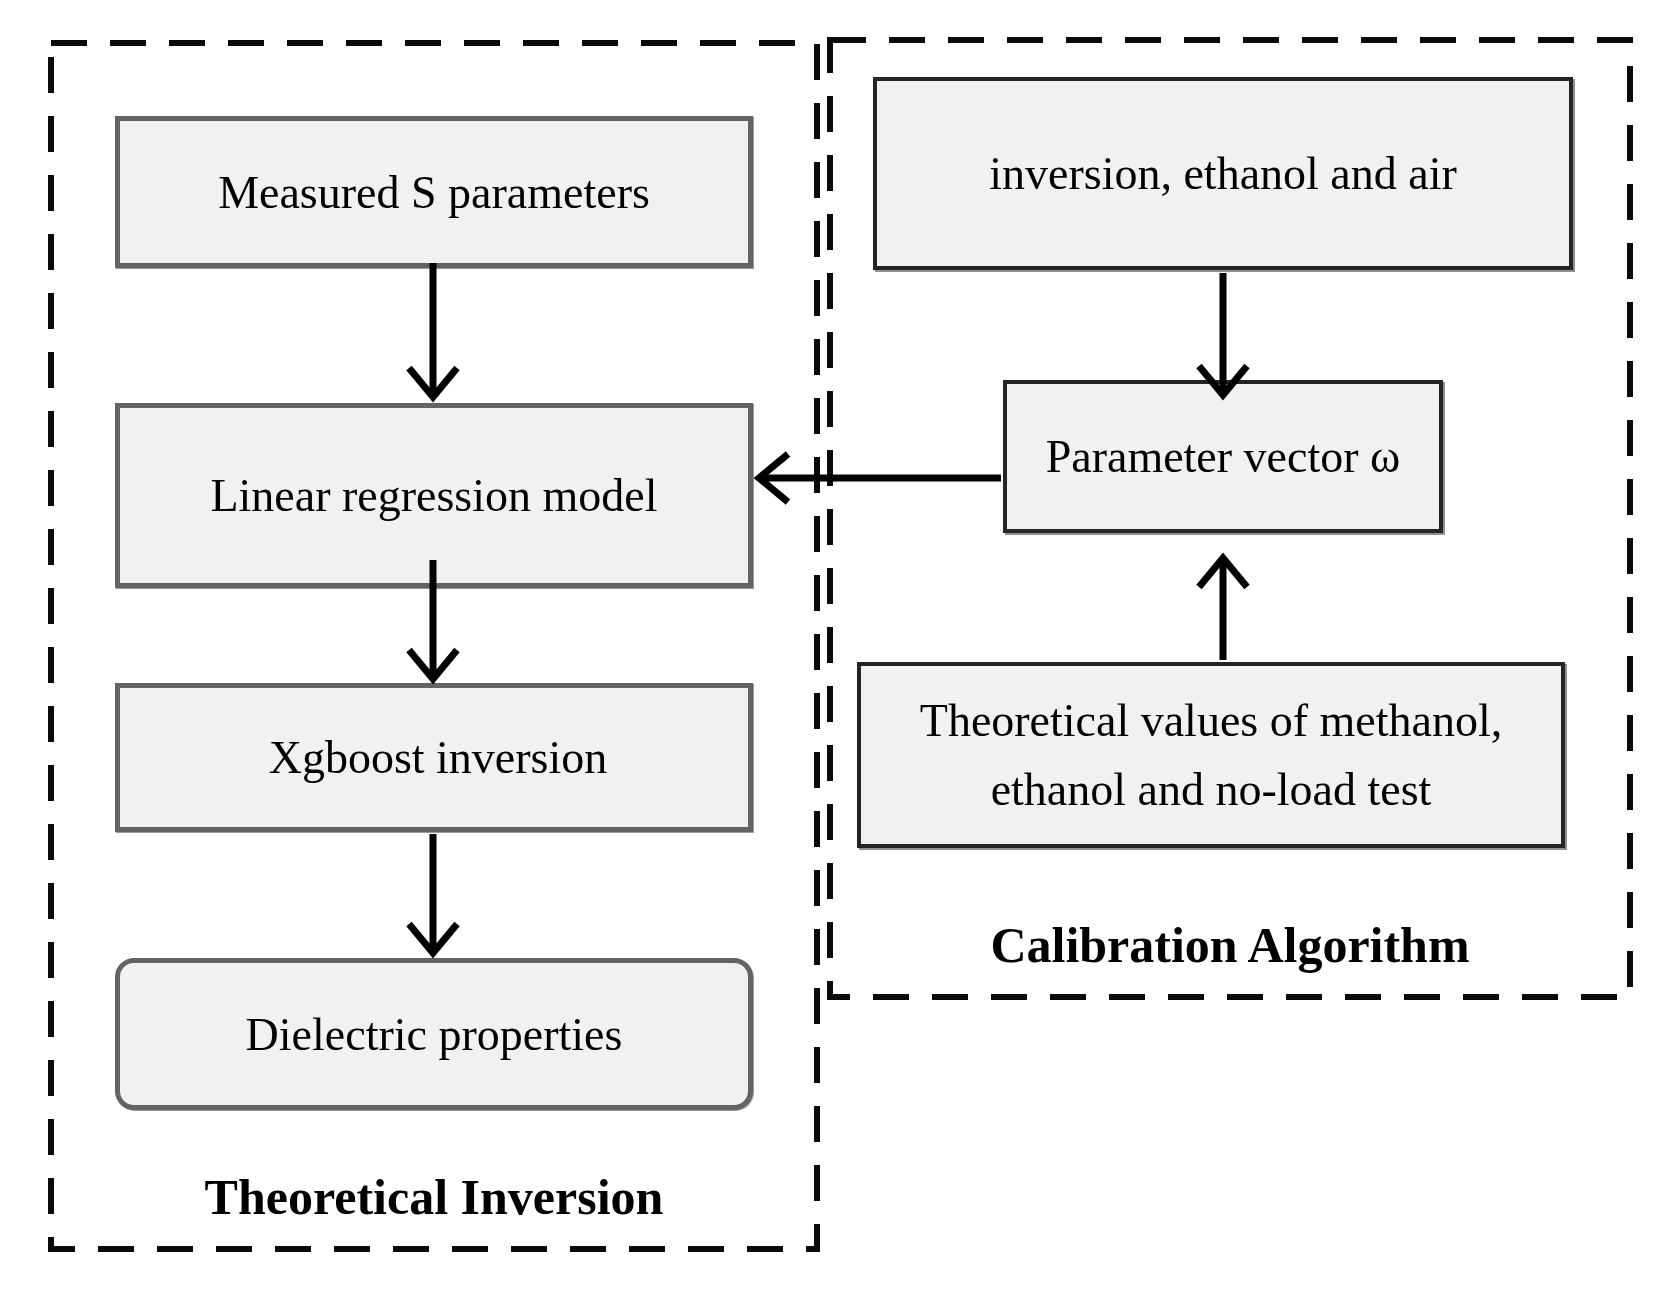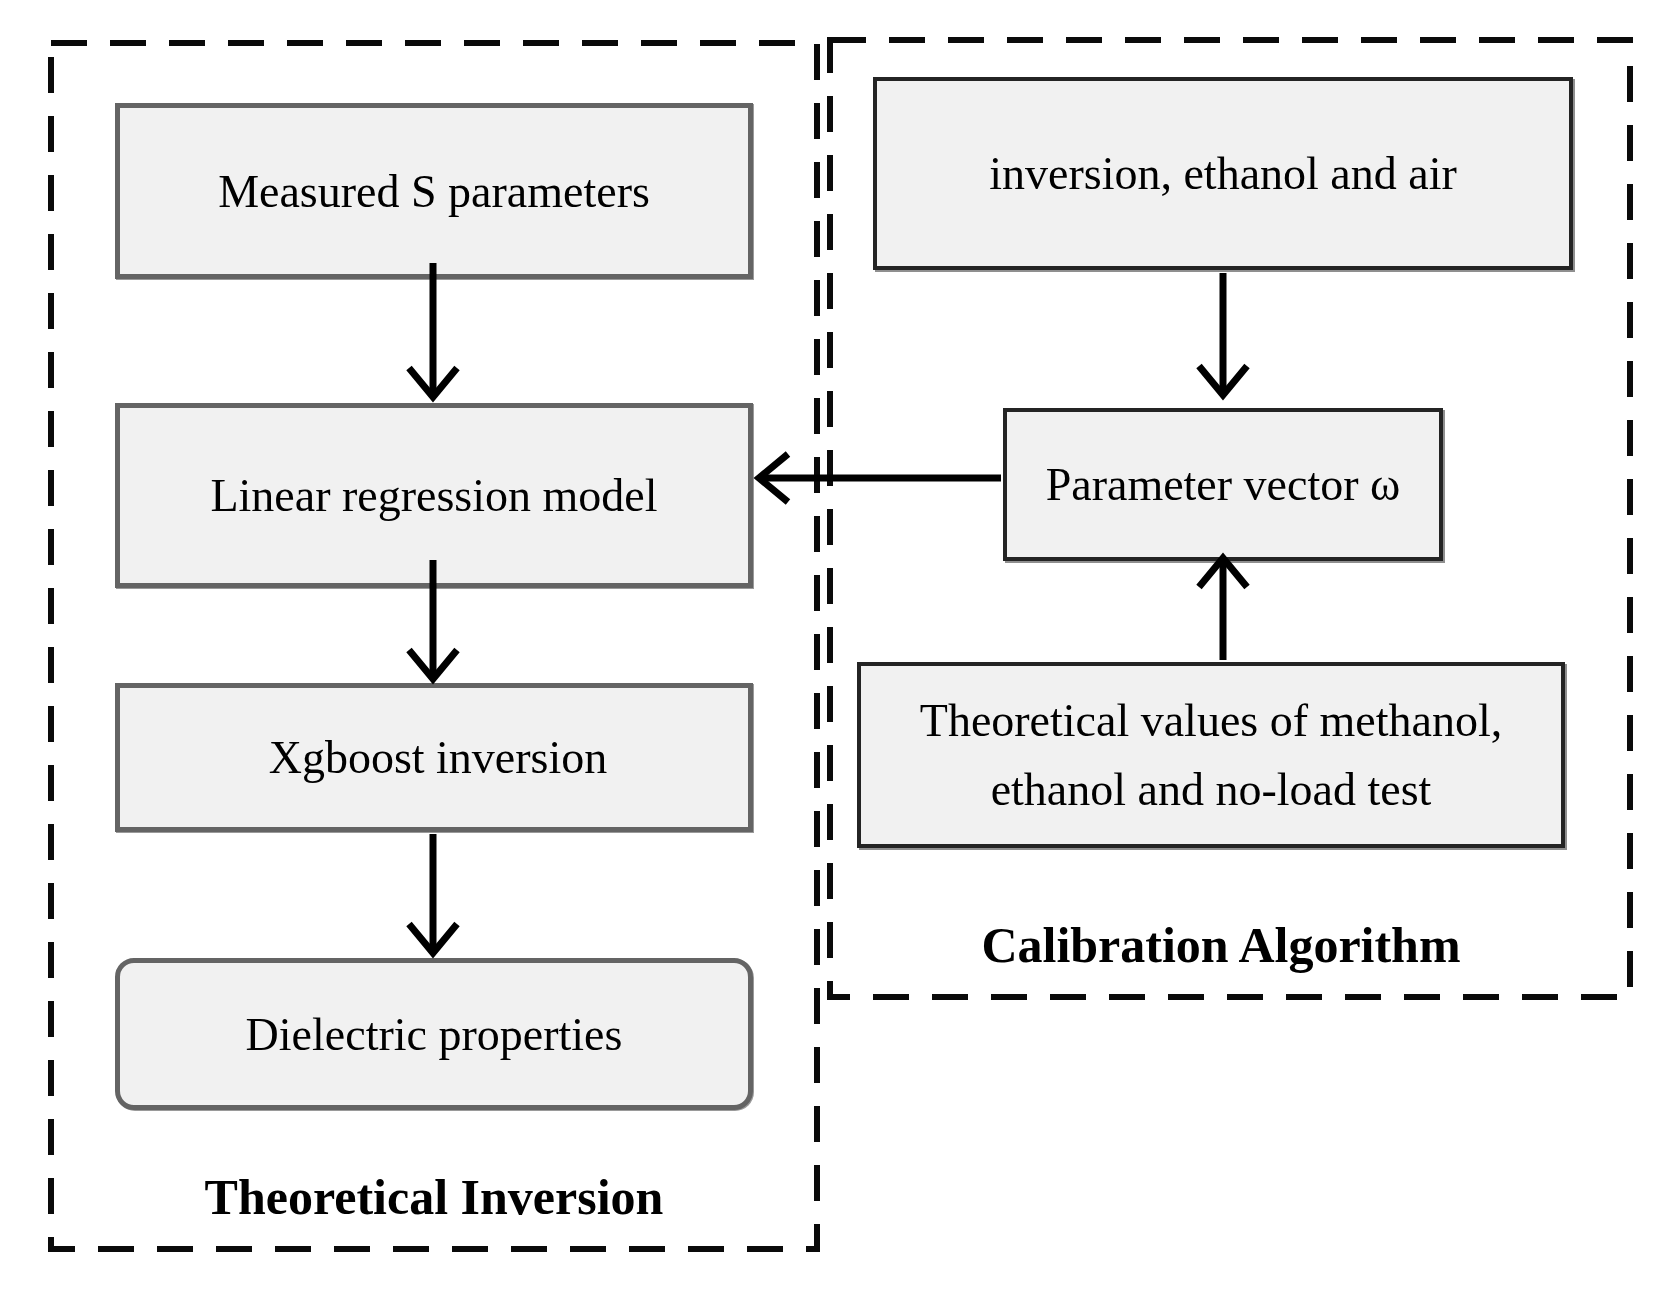--- a/index.html
+++ b/index.html
@@ -79,46 +79,46 @@
       <line x1="1223" y1="660" x2="1223" y2="559"></line>
       <path d="M1199 587 L1223 558 L1247 587"></path>
     </g>
 
     <g stroke="#000000" stroke-width="7" fill="none">
       <line x1="1001" y1="478" x2="760" y2="478"></line>
       <path d="M788 454 L759 478 L788 502"></path>
     </g>
   </svg>
 
-  <div class="node left-col" style="left:115px; top:103px; width:638px; height:176px;">
+  <div class="node left-col" style="left:115px; top:116px; width:638px; height:152px;">
     <span>Measured S parameters</span>
   </div>
 
   <div class="node left-col" style="left:115px; top:403px; width:638px; height:185px;">
     <span>Linear regression model</span>
   </div>
 
   <div class="node left-col" style="left:115px; top:683px; width:638px; height:149px;padding-left:8px;">
     <span>Xgboost inversion</span>
   </div>
 
   <div class="node left-col" style="left:115px; top:958px; width:638px; height:152px;border-radius:19px;">
     <span>Dielectric properties</span>
   </div>
 
   <div class="node right-col" style="left:873px; top:77px; width:700px; height:193px;">
     <span>inversion, ethanol and air</span>
   </div>
 
-  <div class="node right-col" style="left:1003px; top:408px; width:440px; height:153px;">
+  <div class="node right-col" style="left:1003px; top:380px; width:440px; height:153px;">
     <span>Parameter vector ω</span>
   </div>
 
   <div class="node right-col" style="left:857px; top:662px; width:708px; height:186px;">
     <span>Theoretical values of methanol,</span>
     <span>ethanol and no-load test</span>
   </div>
 
   <div class="group-label" style="left:48px; top:1170px; width:772px;">Theoretical Inversion</div>
 
-  <div class="group-label" style="left:786px; top:918px; width:806px;padding-left:32px;">Calibration Algorithm</div>
+  <div class="group-label" style="left:827px; top:918px; width:806px;">Calibration Algorithm</div>
 
 </div>
 
 </body></html>

